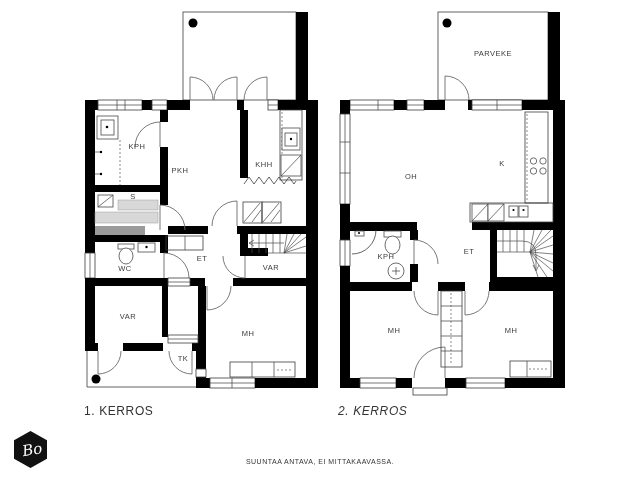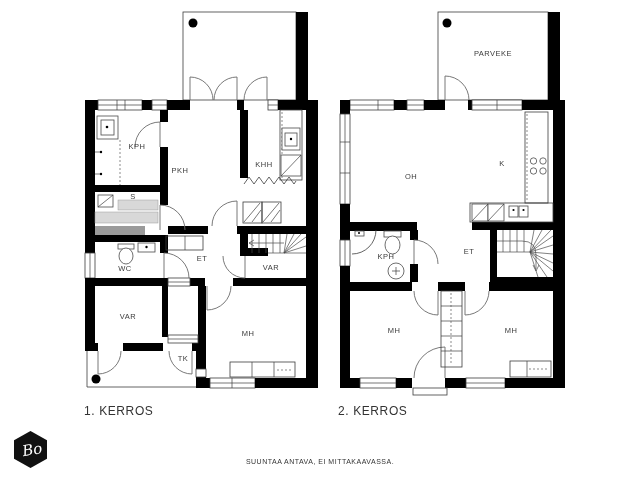--- a/index.html
+++ b/index.html
@@ -331,21 +331,21 @@
 
   <div class="room-label" style="left:493px;top:53px;">PARVEKE</div>
   <div class="room-label" style="left:411px;top:176px;">OH</div>
   <div class="room-label" style="left:502px;top:163px;">K</div>
   <div class="room-label" style="left:386px;top:256px;">KPH</div>
   <div class="room-label" style="left:469px;top:251px;">ET</div>
   <div class="room-label" style="left:394px;top:330px;">MH</div>
   <div class="room-label" style="left:511px;top:330px;">MH</div>
 
   <div class="floor-caption" style="left:84px;top:404px;">1. KERROS</div>
-  <div class="floor-caption" style="left:338px;top:404px;">2. KERROS</div>
+  <div class="floor-caption" style="left:338px;top:404px;font-style:italic;">2. KERROS</div>
   <div class="disclaimer">SUUNTAA ANTAVA, EI MITTAKAAVASSA.</div>
 
   <svg class="logo" viewBox="0 0 33 37">
     <polygon points="16.5,0 33,9.25 33,27.75 16.5,37 0,27.75 0,9.25" fill="#111111"></polygon>
     <text x="8" y="24" font-family="DejaVu Serif, serif" font-style="italic" font-size="15" fill="#ffffff" transform="rotate(-10 16 18)">Bo</text>
   </svg>
 
 </div>
 
 </body></html>

